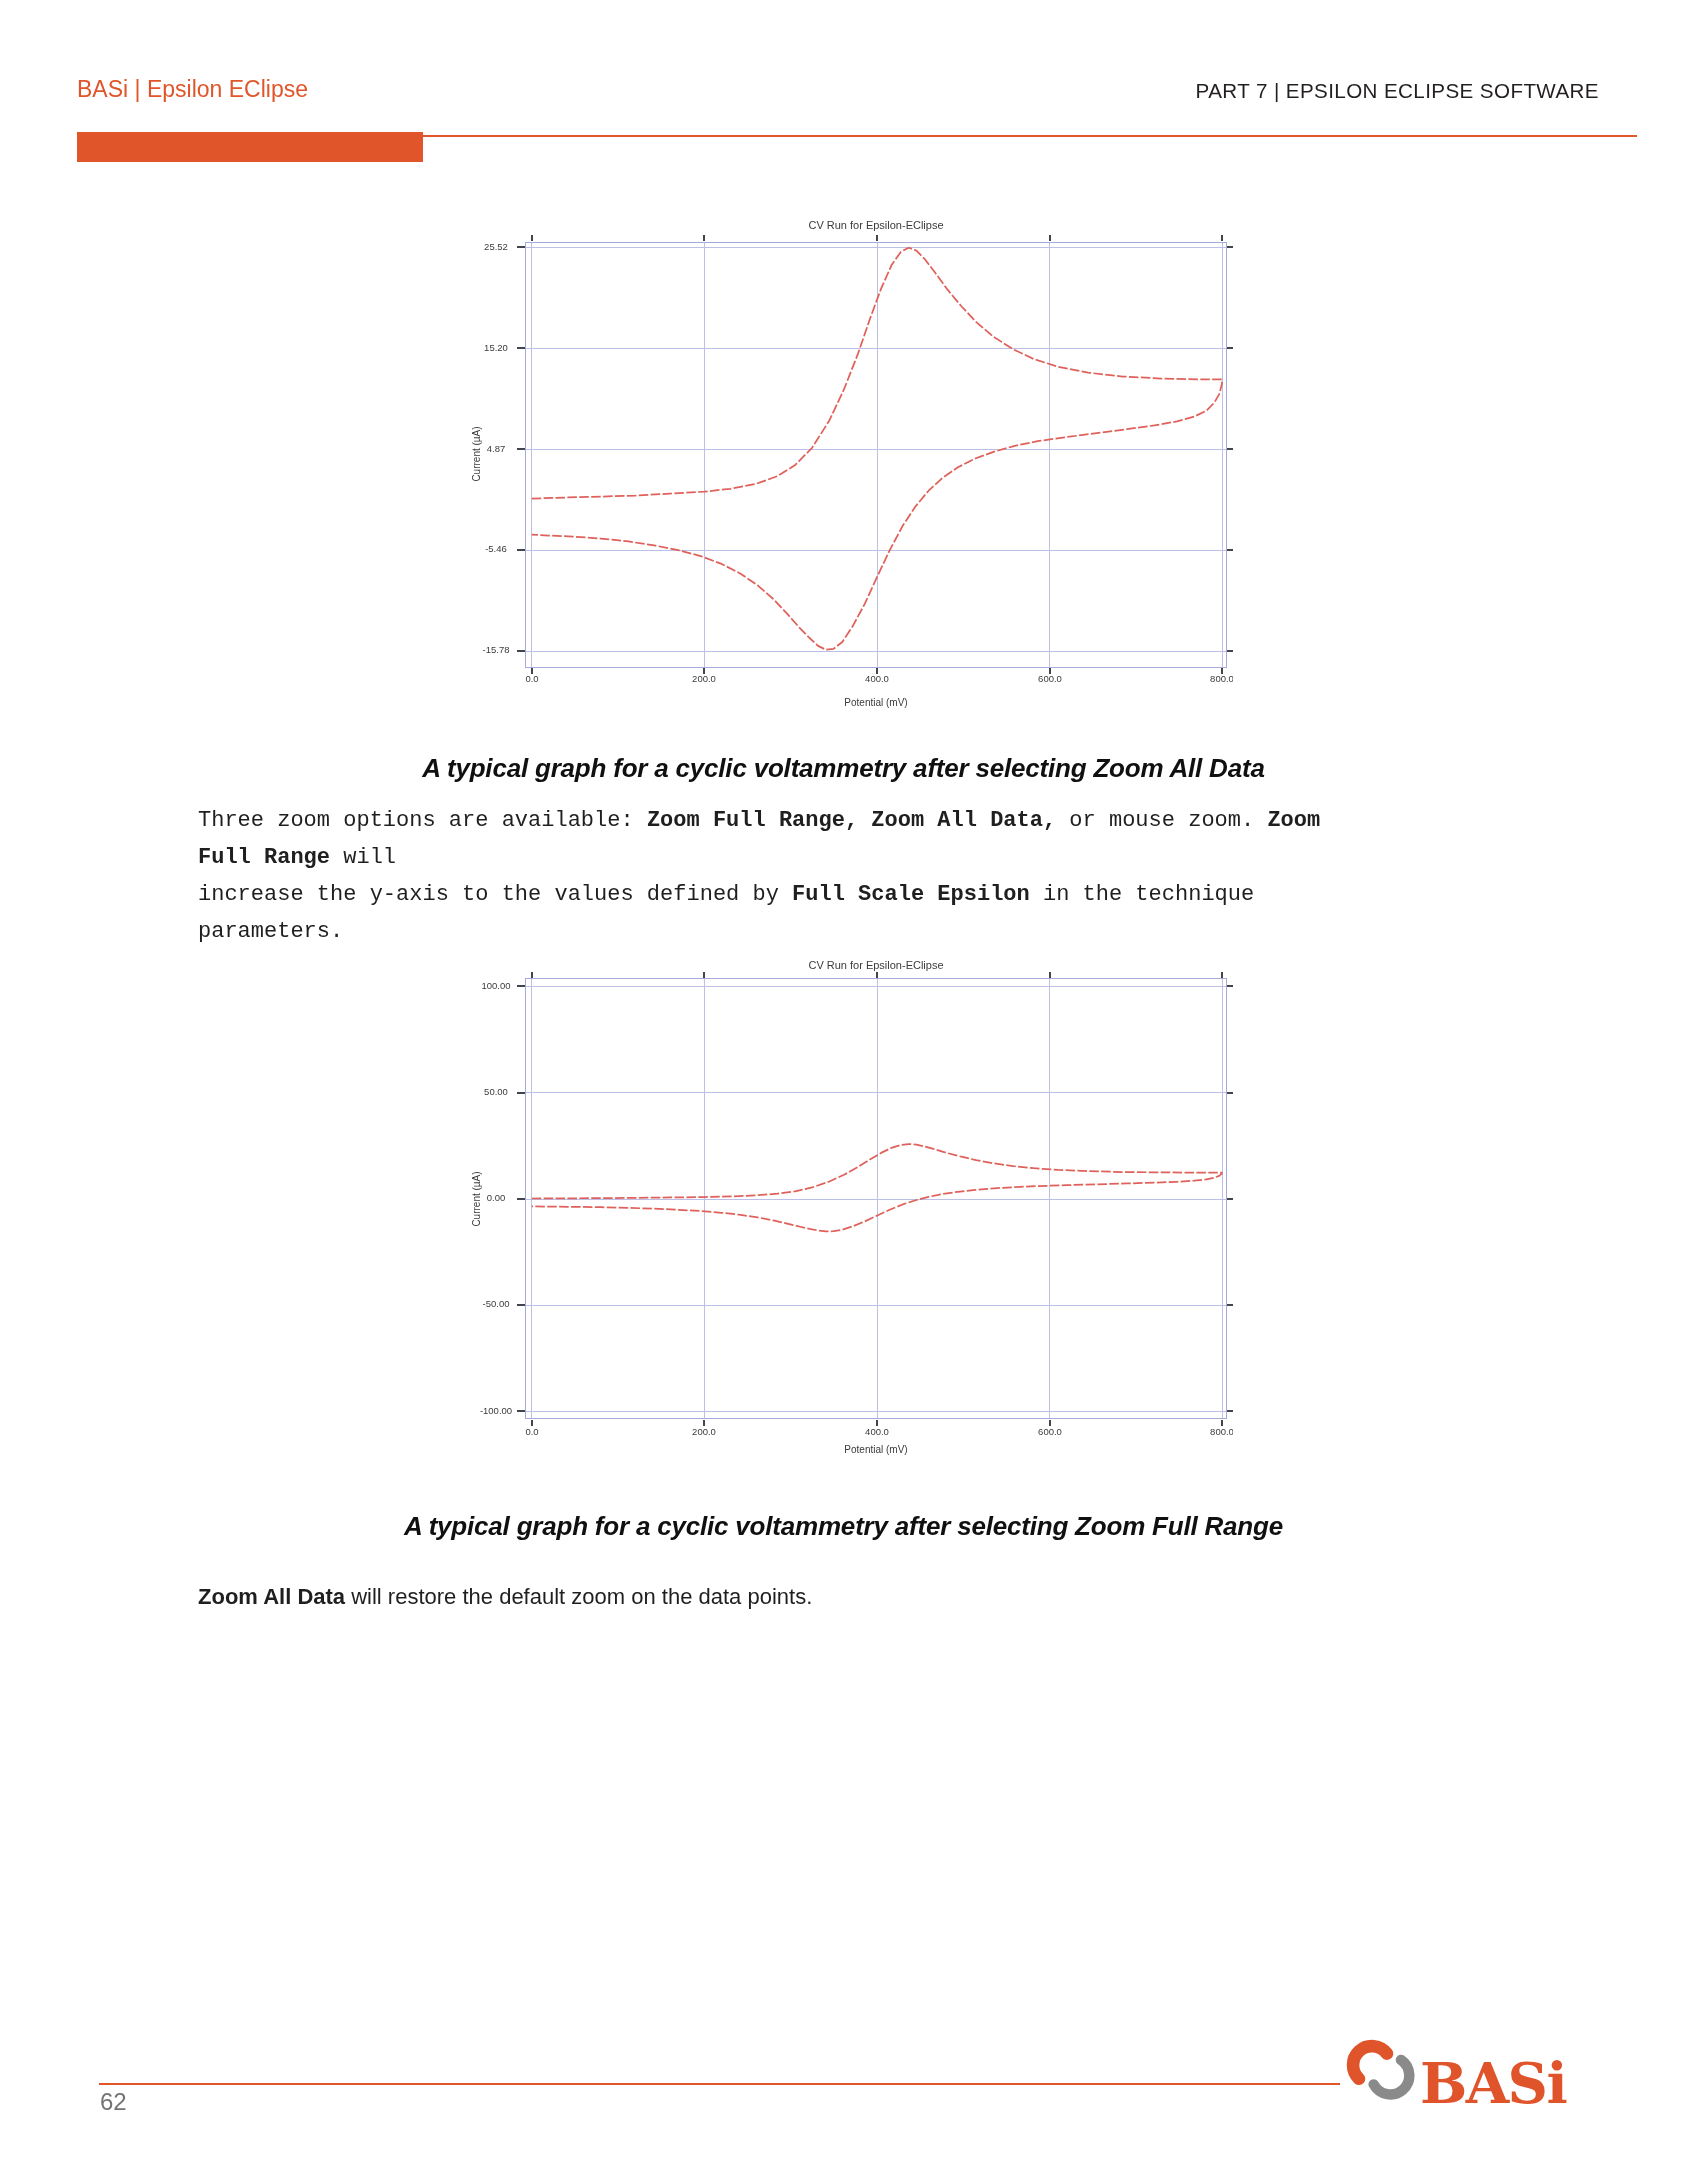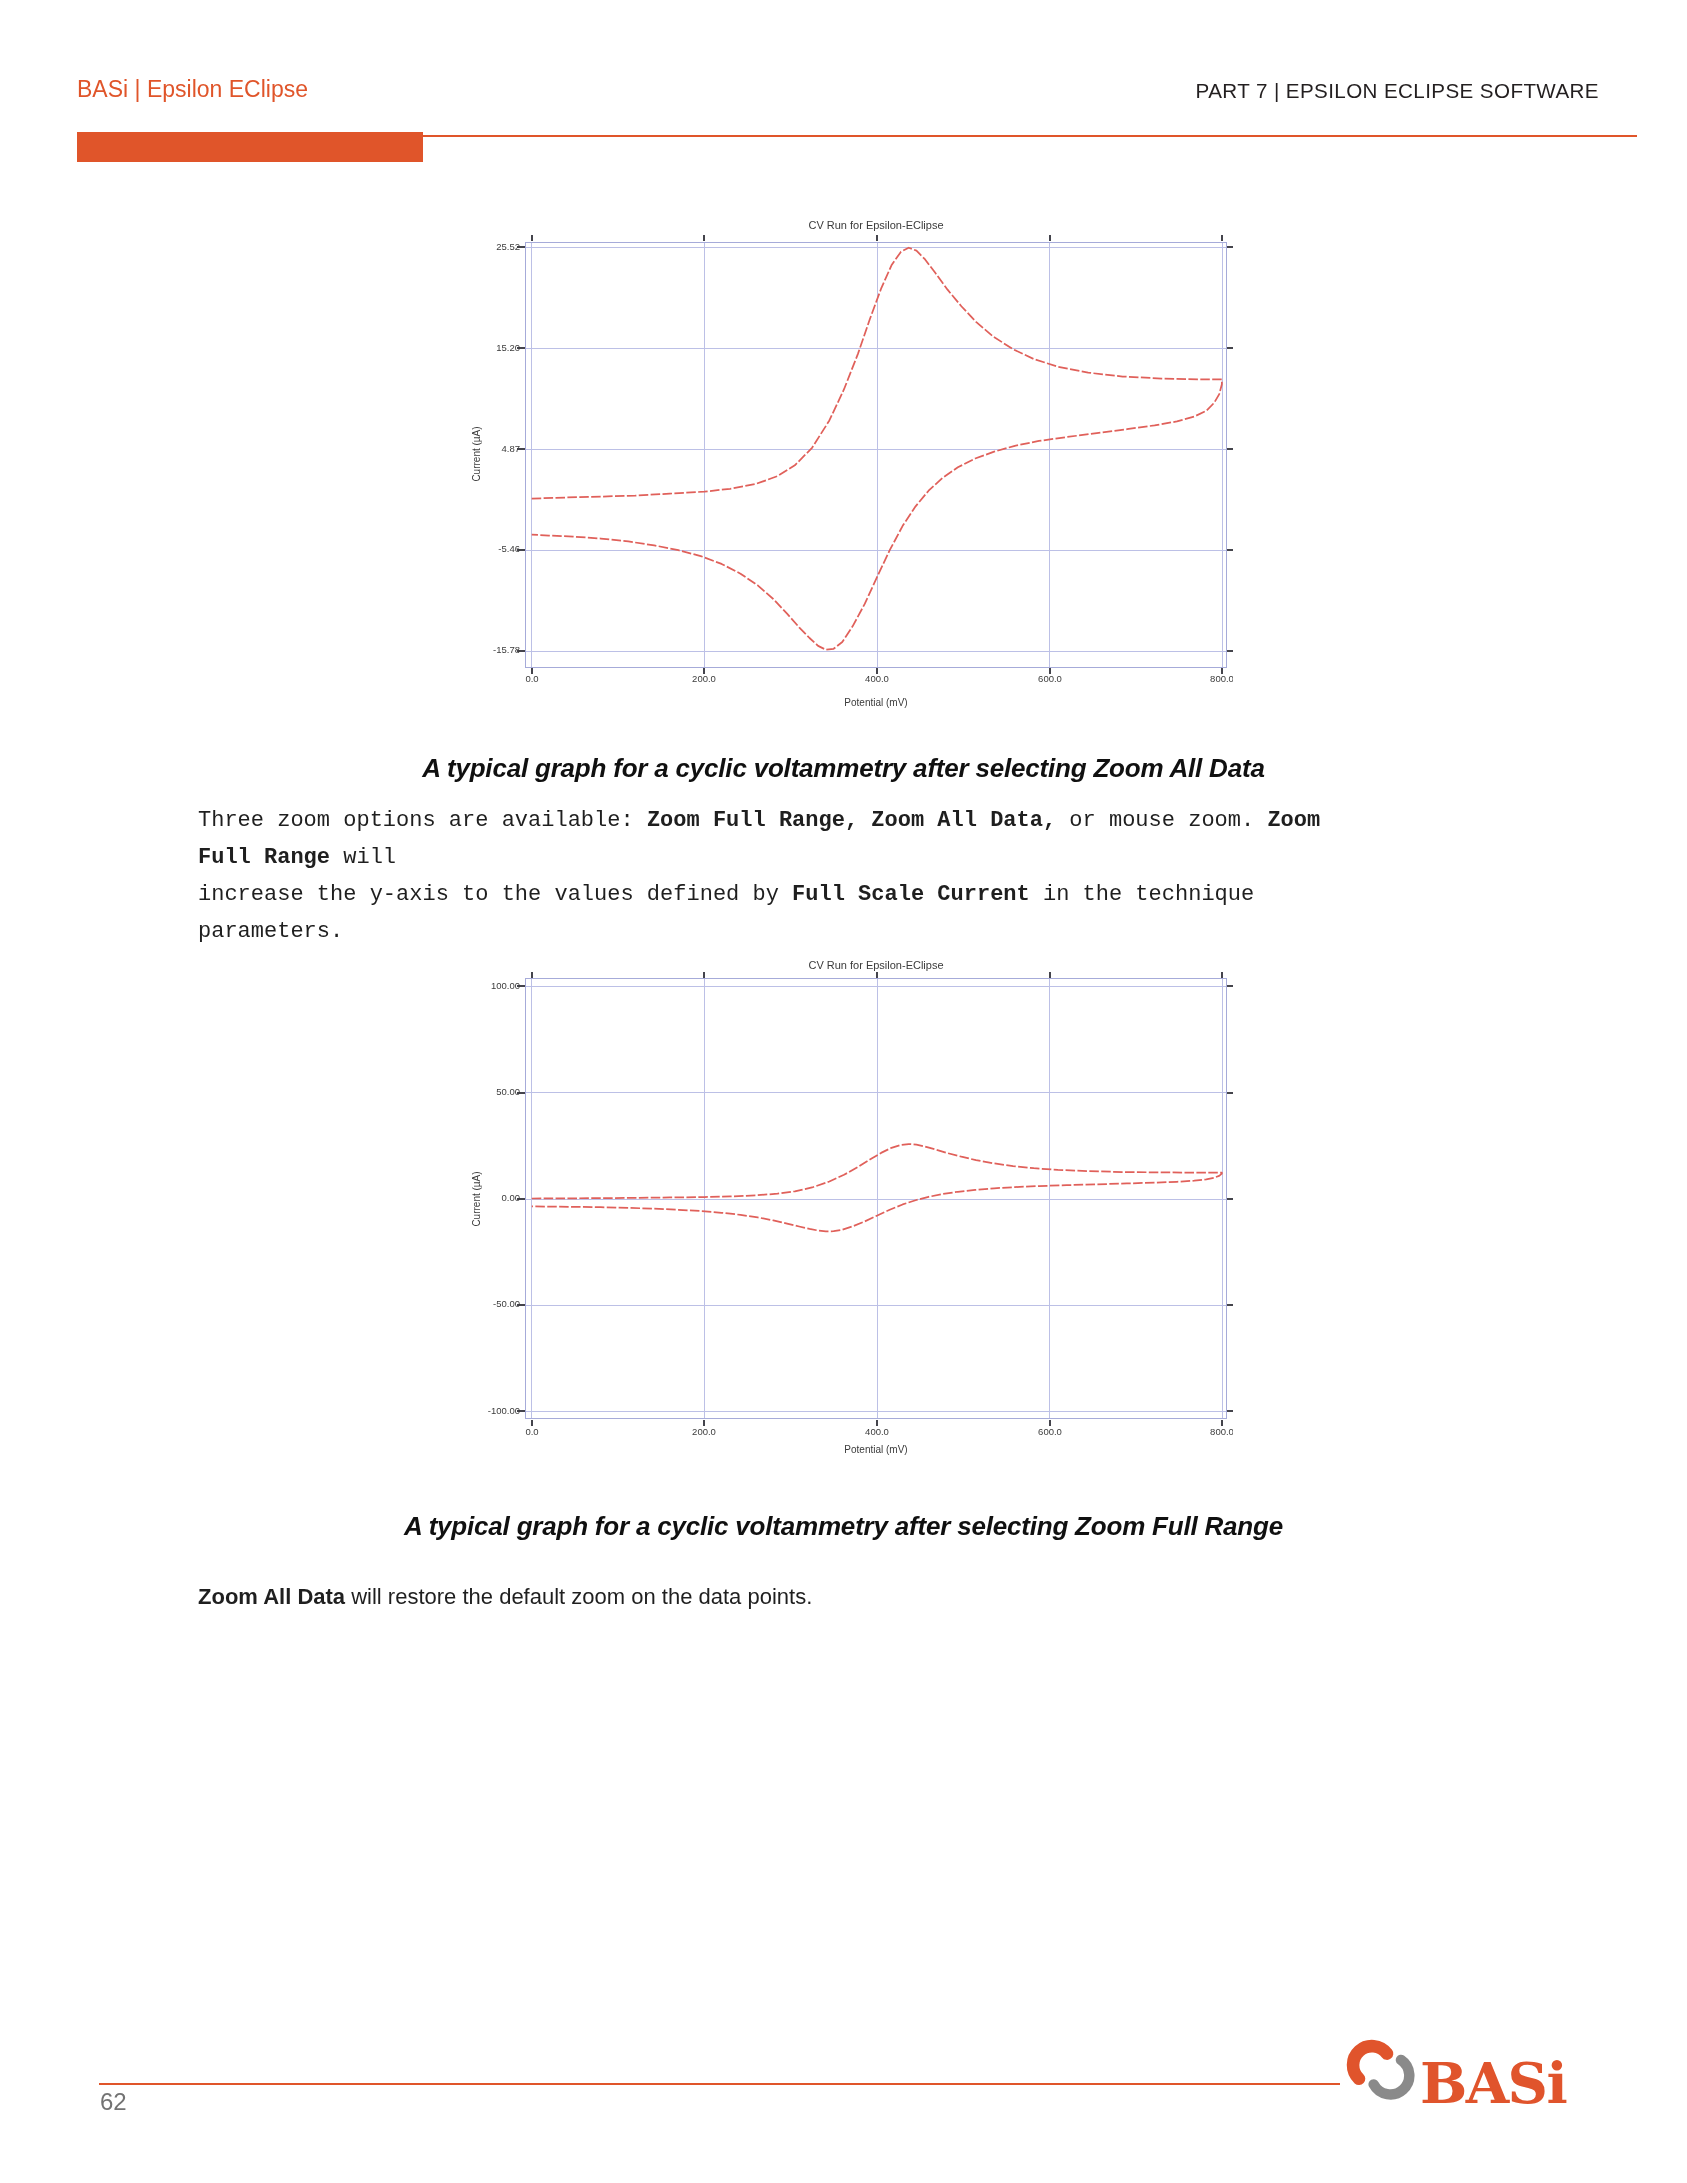--- a/index.html
+++ b/index.html
@@ -19,21 +19,21 @@
   #fig1 .fig-title{top:12.7px;} #fig2 .fig-title{top:14.3px;}
   .xaxis-label{left:65px;width:702px;text-align:center;font-size:10px;color:#3b3b3b;}
   #fig1 .xaxis-label{top:491px;} #fig2 .xaxis-label{top:499px;}
   .yaxis-label{font-size:10px;color:#3b3b3b;white-space:nowrap;
                transform:translate(-50%,-50%) rotate(-90deg);}
   .plot-border{border:1.6px solid #a6abd9;box-sizing:border-box;background:transparent;}
   .gridline-h{height:1.2px;background:#bcc0e6;}
   .gridline-v{width:1.2px;background:#bcc0e6;}
   .tick{background:#44444c;}
   .tick-label{font-size:9.5px;color:#3b3b3b;white-space:nowrap;}
-  .ytick-label{text-align:right;width:48px;}
+  .ytick-label{text-align:center;width:48px;}
   .xtick-label{width:48px;text-align:center;}
   
   .caption{left:0;width:1687px;text-align:center;font-size:26px;font-weight:700;
            font-style:italic;color:#101010;letter-spacing:-0.2px;}
   .body-par{left:198px;width:1175px;font-size:22px;line-height:37px;color:#1f1f1f;}
   .body-par b{font-weight:700;}
   
   .footer-rule{left:99px;top:2083px;width:1241px;height:1.6px;}
   .page-num{left:100px;top:2088px;font-size:24px;color:#737373;}
   .logo-text{left:1420px;top:2050px;font-size:56px;font-weight:700;
@@ -93,21 +93,21 @@
     <div class="abs tick" style="left: 767px; top: 444px; width: 10.3px; height: 1.6px;"></div>
     <div class="abs tick-label ytick-label" style="left: 12px; top: 438px;">-15.78</div>
     <div class="abs plot-border" style="left: 65px; top: 36px; width: 702px; height: 426px;"></div>
     <svg width="702" height="426" style="position: absolute; left: 65px; top: 36px; overflow: visible;" viewBox="0 0 884 537">
       <polyline points="8.0,323.4 51.5,322.1 95.0,320.9 138.5,319.7 182.0,317.2 225.5,314.7 258.1,311.1 290.8,304.9 317.9,295.1 339.7,281.5 361.4,259.4 383.2,225.0 401.7,185.6 419.1,141.3 434.3,97.0 448.4,58.9 461.5,29.4 473.5,12.2 483.2,7.2 493.0,10.9 503.9,22.0 516.9,39.2 532.2,60.1 549.6,81.0 568.1,100.7 589.8,119.2 614.8,135.2 640.9,147.5 671.4,157.3 709.4,164.7 752.9,169.6 801.9,172.1 850.8,173.3 878.0,173.3 878.0,179.4 874.7,191.7 868.2,202.8 858.4,212.7 843.2,220.0 821.4,226.2 793.2,231.1 758.4,236.0 720.3,240.9 682.3,245.9 647.4,250.8 617.0,256.9 590.9,264.3 567.0,272.9 545.2,284.0 525.6,297.5 508.3,313.5 491.9,333.2 475.6,357.8 459.3,388.5 443.0,423.0 427.8,456.2 412.5,484.5 399.5,504.2 388.6,512.8 378.8,514.0 369.0,509.1 358.2,499.2 345.1,485.7 329.9,468.5 312.5,450.0 292.9,432.8 271.2,418.1 247.3,405.8 221.1,395.9 192.9,388.5 162.4,382.4 129.8,377.5 95.0,373.8 60.2,371.3 29.8,370.1 8.0,368.9" fill="none" stroke="#e0605a" stroke-width="2.2" stroke-dasharray="12 3" stroke-linejoin="round"></polyline>
     </svg>
   </div>
 <div class="abs caption" style="top:753px;">A typical graph for a cyclic voltammetry after selecting Zoom All Data</div>
 
 <p class="abs body-par" style="top:802px;margin:0;font-family:Liberation Mono, monospace;"><span>Three zoom options are available: </span><b>Zoom Full Range, Zoom All Data,</b><span> or mouse zoom. </span><b>Zoom Full Range</b><span> will</span><br>
-   <span>increase the y-axis to the values defined by </span><b>Full Scale Current</b><span> in the technique parameters.</span></p>
+   <span>increase the y-axis to the values defined by </span><b>Full Scale Epsilon</b><span> in the technique parameters.</span></p>
 
 <div class="abs figure" id="fig2">
   <div class="abs fig-title">CV Run for Epsilon-EClipse</div>
   <div class="abs yaxis-label" style="left:16px;top:254px;">Current (µA)</div>
   <div class="abs xaxis-label">Potential (mV)</div>
 <div class="abs gridline-v" style="left: 71px; top: 33px; height: 441px;"></div>
     <div class="abs tick" style="left: 71px; top: 27px; width: 1.6px; height: 6.4px;"></div>
     <div class="abs tick" style="left: 71px; top: 475px; width: 1.6px; height: 6.4px;"></div>
     <div class="abs tick-label xtick-label" style="left: 48px; top: 481px;">0.0</div>
     <div class="abs gridline-v" style="left: 244px; top: 33px; height: 441px;"></div>

